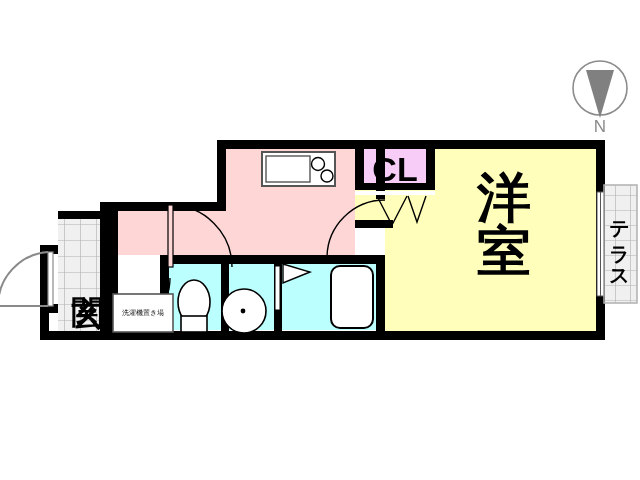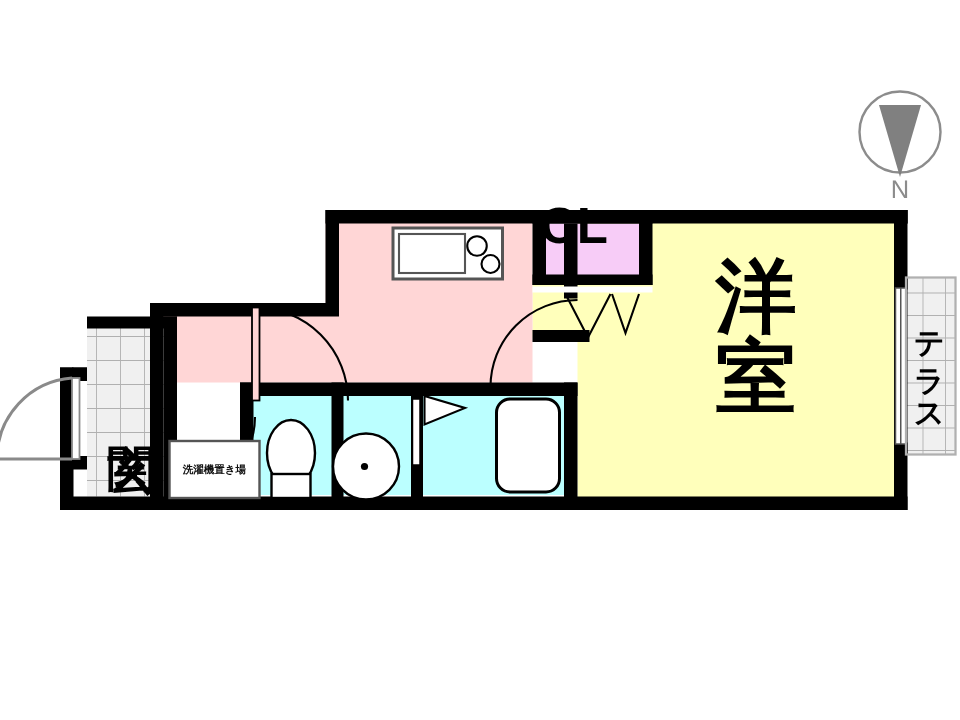--- a/index.html
+++ b/index.html
@@ -169,37 +169,37 @@
       <path d="M586 70 L614 70 L600 118 Z" fill="#808080"></path>
     </g>
   </svg>
   </div>
 
   <div style="position:absolute;left:62px;top:222px;width:52px;height:100px;
               display:flex;align-items:center;justify-content:center;">
     <span style="writing-mode:vertical-rl;font-size:32px;font-weight:bold;color:#000;letter-spacing:2px;line-height:1;">玄関</span>
   </div>
 
-  <div style="position:absolute;left:360px;top:132px;width:70px;height:38px;
-              display:flex;align-items:center;">
+  <div style="position:absolute;left:360px;top:150px;width:70px;height:38px;
+              display:flex;align-items:center;justify-content:center;">
     <span style="font-size:34px;font-weight:bold;color:#000;font-family:'Liberation Sans',sans-serif;line-height:1;">CL</span>
   </div>
 
   <div style="position:absolute;left:440px;top:195px;width:140px;height:60px;
               display:flex;align-items:center;justify-content:center;">
     <span style="font-size:54px;font-weight:bold;color:#000;letter-spacing:3px;line-height:1;margin-left:37px;">洋室</span>
   </div>
 
   <div style="position:absolute;left:606px;top:196px;width:28px;height:96px;
               display:flex;align-items:center;justify-content:center;">
     <span style="writing-mode:vertical-rl;font-size:20px;font-weight:bold;color:#000;letter-spacing:1px;line-height:1;">テラス</span>
   </div>
 
   <div style="position:absolute;left:114px;top:305px;width:58px;height:16px;
               display:flex;align-items:center;justify-content:center;overflow:hidden;">
-    <span style="font-size:7px;font-weight:bold;color:#111;letter-spacing:0px;white-space:nowrap;line-height:1;">洗濯機置き場</span>
+    <span style="font-size:7px;font-weight:normal;color:#111;letter-spacing:0px;white-space:nowrap;line-height:1;">洗濯機置き場</span>
   </div>
 
   <div style="position:absolute;left:586px;top:118px;width:28px;height:20px;
               display:flex;align-items:flex-start;justify-content:center;">
     <span style="font-size:17px;color:#8c8c8c;font-family:'Liberation Sans',sans-serif;line-height:1;">N</span>
   </div>
 </div>
 
 </body></html>

